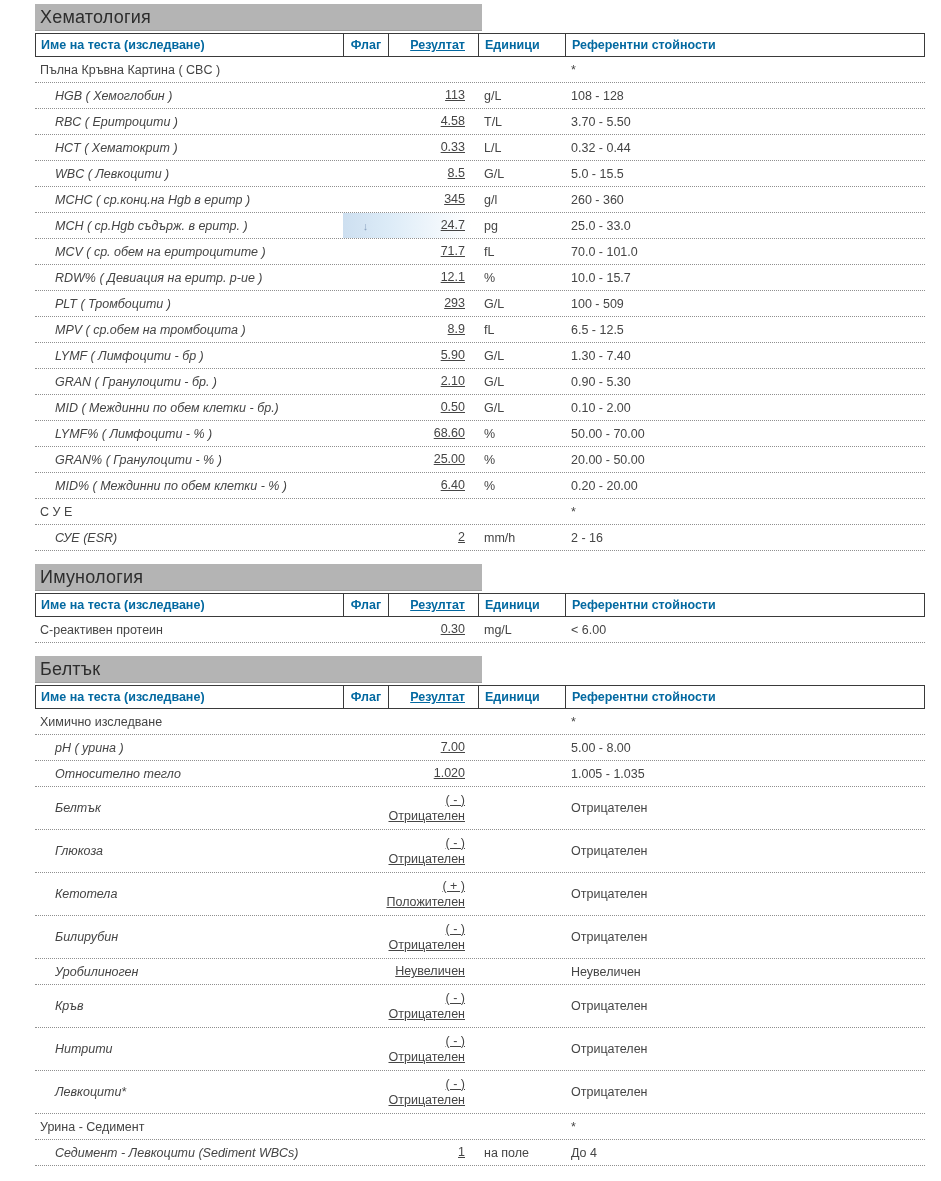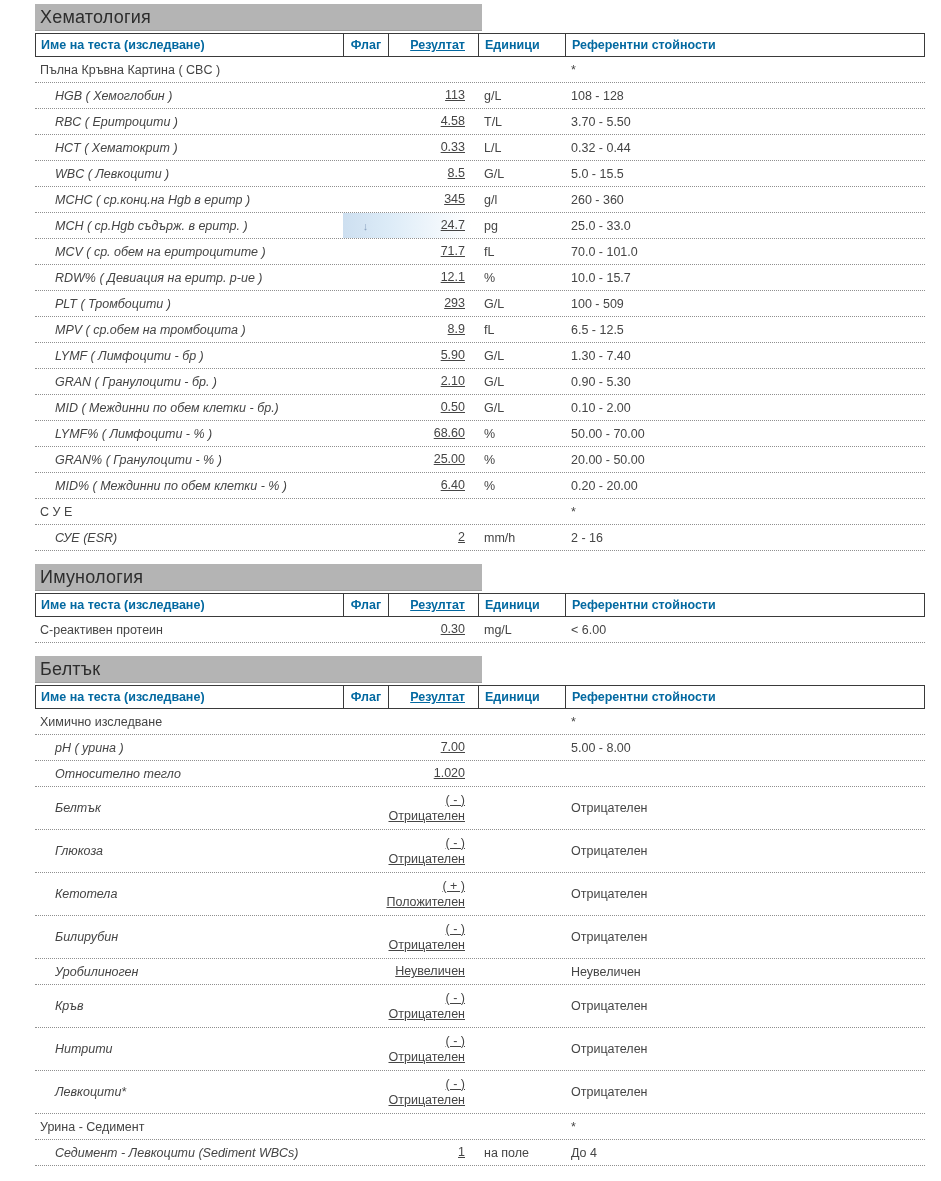--- a/index.html
+++ b/index.html
@@ -433,20 +433,21 @@
     <div class="cell col-flag">
       
     </div>
     <div class="cell col-result">
       <div class="result-block">
         <div class="r1">1.020</div>
 
       </div>
     </div>
     <div class="cell col-units"></div>
+    <div class="cell col-ref">1.005 - 1.035</div>
   </div>
 
   <div class="row indent two-line">
     <div class="cell col-name">Белтък</div>
     <div class="cell col-flag">
       
     </div>
     <div class="cell col-result">
       <div class="result-block">
         <div class="r1">( - )</div>

